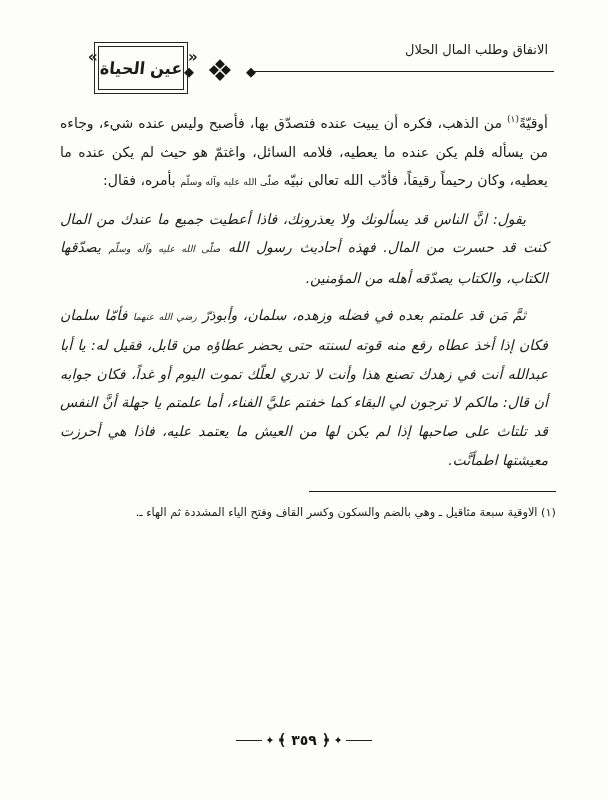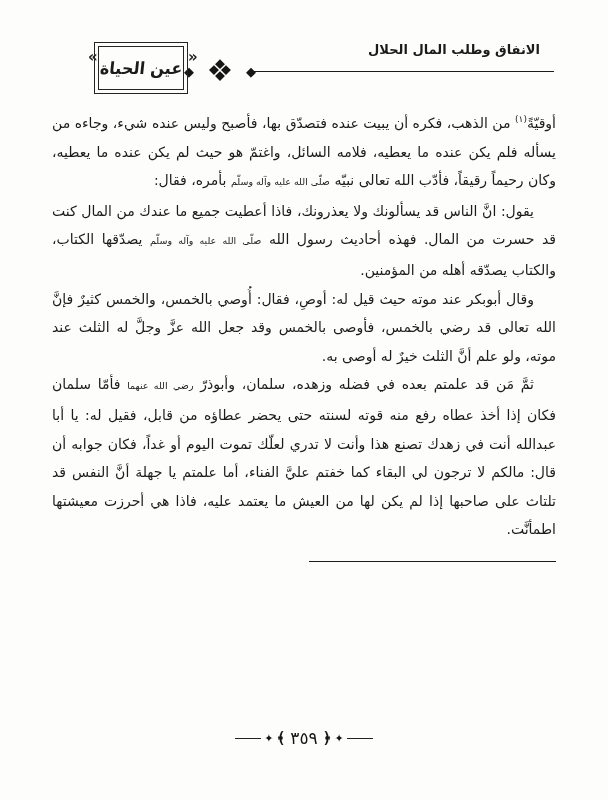--- a/index.html
+++ b/index.html
@@ -13,22 +13,22 @@
     background: #fdfdfb;
     color: #1b1b1b;
     font-family: "DejaVu Sans", sans-serif;
     direction: rtl;
     overflow: hidden;
   }
 
   
   .header { position: relative; height: 62px; }
   .header-title {
-    position: absolute; top: 4px; right: 16px;
-    font-size: 13px; font-weight: 700; letter-spacing: 0;
+    position: absolute; top: 4px; right: 8px;
+    font-size: 13px; font-weight: 400; letter-spacing: 0;
   }
   .header-line {
     position: absolute; top: 33px; right: 2px;
     width: 300px; height: 0;
     border-top: 1.6px solid #1c1c1c;
   }
   .header-ornaments {
     position: absolute; top: 12px; right: 300px;
     width: 72px; height: 42px;
     display: flex; align-items: center; justify-content: space-between;
@@ -55,22 +55,22 @@
   .logo-bracket.right { left: 136px; }
   .logo-bracket.left  { left: 36px; }
 
   
   .body-text {
     margin-top: 9px;
     font-size: 14px;
     line-height: 28.6px;
     text-align: justify;
   }
-  .para { margin: 0; }
-  .para.indent { text-indent: 22px; }
+  .para { margin: 8px; }
+  .para.indent { text-indent: 22px; font-style: italic; }
   .para.verse {
     font-weight: 700;
     font-size: 13.2px;
     text-align: justify;
     text-align-last: justify;
   }
   sup { font-size: 9px; line-height: 0; vertical-align: 6px; }
   .honorific { font-size: 9.5px; }
 
   
@@ -92,21 +92,21 @@
   .page-footer {
     position: absolute; bottom: 52px; left: 0; right: 0;
     display: flex; align-items: center; justify-content: center;
     gap: 3px;
     direction: ltr;
     color: #161616;
   }
   .footer-rule { width: 26px; border-top: 1.3px solid #222; }
   .footer-flourish { font-size: 11px; line-height: 1; }
   .footer-ornate { font-size: 15px; font-weight: 700; line-height: 1; }
-  .page-number { font-size: 17px; font-weight: 400; padding: 0 2px; }
+  .page-number { font-size: 14px; font-weight: 700; padding: 0 2px; }
 </style>
 </head>
 <body>
 
 <div class="page">
 
   <div class="header">
     <div class="header-title">الانفاق وطلب المال الحلال</div>
     <div class="header-line"></div>
     <div class="header-ornaments">
@@ -117,26 +117,26 @@
     <span class="logo-bracket right">«</span>
     <div class="logo-cartouche">
       <span class="logo-text">عين الحياة</span>
     </div>
     <span class="logo-bracket left">»</span>
   </div>
 
   <div class="body-text">
       <p class="para"><span>أوقيّةً</span><sup>(١)</sup><span> من الذهب، فكره أن يبيت عنده فتصدّق بها، فأصبح وليس عنده شيء، وجاءه من يسأله فلم يكن عنده ما يعطيه، فلامه السائل، واغتمّ هو حيث لم يكن عنده ما يعطيه، وكان رحيماً رقيقاً، فأدّب الله تعالى نبيّه </span><span class="honorific">صلّى الله عليه وآله وسلّم</span><span> بأمره، فقال:</span></p>
       <p class="para indent"><span>يقول: انَّ الناس قد يسألونك ولا يعذرونك، فاذا أعطيت جميع ما عندك من المال كنت قد حسرت من المال. فهذه أحاديث رسول الله </span><span class="honorific">صلّى الله عليه وآله وسلّم</span><span> يصدّقها الكتاب، والكتاب يصدّقه أهله من المؤمنين.</span></p>
-      <p class="para indent"><span>وقال أبوبكر عند موته حيث قيل له: أوصِ، فقال: أُوصي بالخمس، والخمس كثيرٌ فإنَّ الله تعالى قد رضي بالخمس، فأوصى بالخمس وقد جعل الله عزَّ وجلَّ له الثلث عند موته، ولو علم أنَّ الثلث خيرٌ له أوصى به.</span></p>
       <p class="para indent"><span>ثمَّ مَن قد علمتم بعده في فضله وزهده، سلمان، وأبوذرّ </span><span class="honorific">رضي الله عنهما</span><span> فأمّا سلمان فكان إذا أخذ عطاه رفع منه قوته لسنته حتى يحضر عطاؤه من قابل، فقيل له: يا أبا عبدالله أنت في زهدك تصنع هذا وأنت لا تدري لعلّك تموت اليوم أو غداً، فكان جوابه أن قال: مالكم لا ترجون لي البقاء كما خفتم عليَّ الفناء، أما علمتم يا جهلة أنَّ النفس قد تلتاث على صاحبها إذا لم يكن لها من العيش ما يعتمد عليه، فاذا هي أحرزت معيشتها اطمأنَّت.</span></p>
     </div>
 
   <div class="footnote-sep"></div>
   <div class="footnotes">
+      <p class="footnote">(١) الاوقية سبعة مثاقيل ـ وهي بالضم والسكون وكسر القاف وفتح الياء المشددة ثم الهاء ـ.</p>
     </div>
 
   <div class="page-footer">
     <span class="footer-rule"></span>
     <span class="footer-flourish">✦</span>
     <span class="footer-ornate">﴾</span>
     <span class="page-number">٣٥٩</span>
     <span class="footer-ornate">﴿</span>
     <span class="footer-flourish">✦</span>
     <span class="footer-rule"></span>

